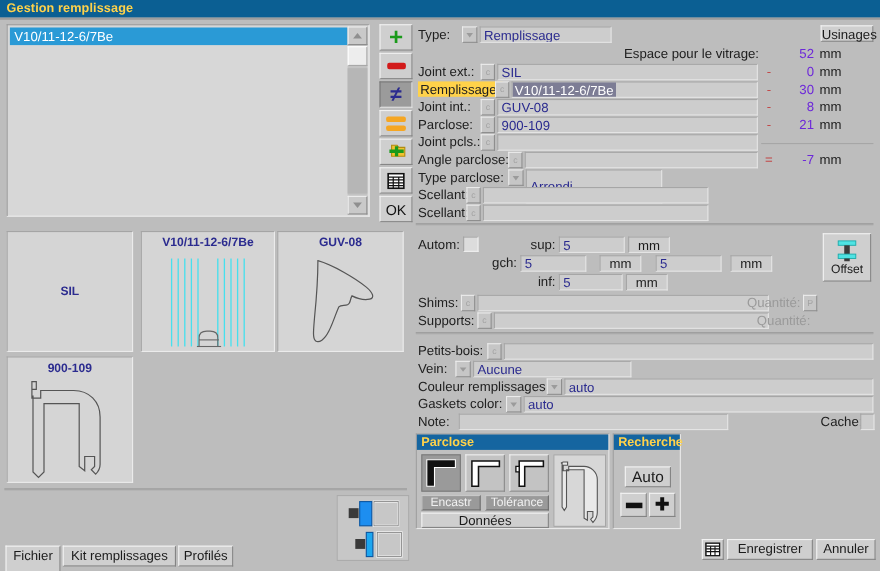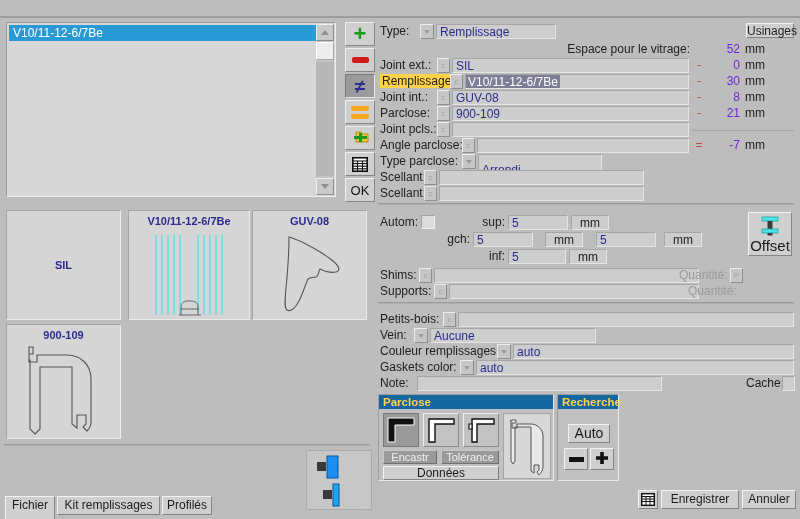--- a/index.html
+++ b/index.html
@@ -157,20 +157,23 @@
   }
 
   .hr-line { position:absolute; height:1px; background:#a6a6a6; }
   .hr-line2 { position:absolute; height:2px; background:#b0b0b0; border-top:1px solid #9b9b9b; }
 </style>
 </head>
 <body>
 
 <div id="app">
 
+  <div class="titlebar">
+    <span>Gestion remplissage</span>
+  </div>
   <div class="titlebar-underline"></div>
 
   <div id="listbox">
     <div id="list-item-0">V10/11-12-6/7Be</div>
     <div class="vscroll">
       <div class="arrow up"></div>
       <div class="thumb"></div>
       <div class="track"></div>
       <div class="arrow down"></div>
     </div>
@@ -298,21 +301,21 @@
   <div class="field" style="position:absolute;left:508px;top:249px;width:58px;height:15px;">5</div>
   <div class="field" style="position:absolute;left:569px;top:249px;width:38px;height:15px;color:#1c1c1c;justify-content:center;padding-left:0;">mm</div>
 
   <div class="btn" style="position:absolute;left:748px;top:212px;width:44px;height:44px;display:flex;flex-direction:column;align-items:center;justify-content:center;gap:1px;">
     <svg width="24" height="22" viewBox="0 0 24 22">
       <rect x="4" y="2" width="16" height="4" fill="#4fe3e3" stroke="#1aa8a8" stroke-width="0.8"></rect>
       <rect x="9.5" y="6" width="5" height="8" fill="#3b3b3b"></rect>
       <rect x="4" y="14" width="16" height="4" fill="#4fe3e3" stroke="#1aa8a8" stroke-width="0.8"></rect>
       <rect x="9.5" y="18" width="5" height="2.5" fill="#3b3b3b"></rect>
     </svg>
-    <span style="font-size:15px;">Offset</span>
+    <span style="font-size:11px;">Offset</span>
   </div>
 
   <div class="lbl" style="position:absolute;left:380px;top:268px;">Shims:</div>
   <div class="cstub" style="position:absolute;left:419px;top:268px;">c</div>
   <div class="field" style="position:absolute;left:434px;top:268px;width:265px;height:15px;"></div>
   <div class="lbl" style="position:absolute;left:679px;top:268px;color:#9a9a9a;">Quantité:</div>
   <div class="cstub" style="position:absolute;left:730px;top:268px;">P</div>
 
   <div class="lbl" style="position:absolute;left:380px;top:284px;">Supports:</div>
   <div class="cstub" style="position:absolute;left:434px;top:284px;">c</div>
@@ -320,21 +323,21 @@
   <div class="lbl" style="position:absolute;left:688px;top:284px;color:#9a9a9a;">Quantité:</div>
 
   <div class="hr-line2" style="left:378px;top:302px;width:416px;"></div>
 
   <div class="lbl" style="position:absolute;left:380px;top:312px;">Petits-bois:</div>
   <div class="cstub" style="position:absolute;left:443px;top:312px;">c</div>
   <div class="field" style="position:absolute;left:458px;top:312px;width:336px;height:15px;"></div>
 
   <div class="lbl" style="position:absolute;left:380px;top:328px;">Vein:</div>
   <div class="combo-arrow" style="position:absolute;left:414px;top:328px;"></div>
-  <div class="field" style="position:absolute;left:430px;top:328px;width:166px;height:15px;">Aucune</div>
+  <div class="field" style="position:absolute;left:430px;top:328px;width:144px;height:15px;">Aucune</div>
 
   <div class="lbl" style="position:absolute;left:380px;top:344px;">Couleur remplissages:</div>
   <div class="combo-arrow" style="position:absolute;left:497px;top:344px;"></div>
   <div class="field" style="position:absolute;left:513px;top:344px;width:281px;height:15px;">auto</div>
 
   <div class="lbl" style="position:absolute;left:380px;top:360px;">Gaskets color:</div>
   <div class="combo-arrow" style="position:absolute;left:460px;top:360px;"></div>
   <div class="field" style="position:absolute;left:476px;top:360px;width:318px;height:15px;">auto</div>
 
   <div class="lbl" style="position:absolute;left:380px;top:376px;">Note:</div>

